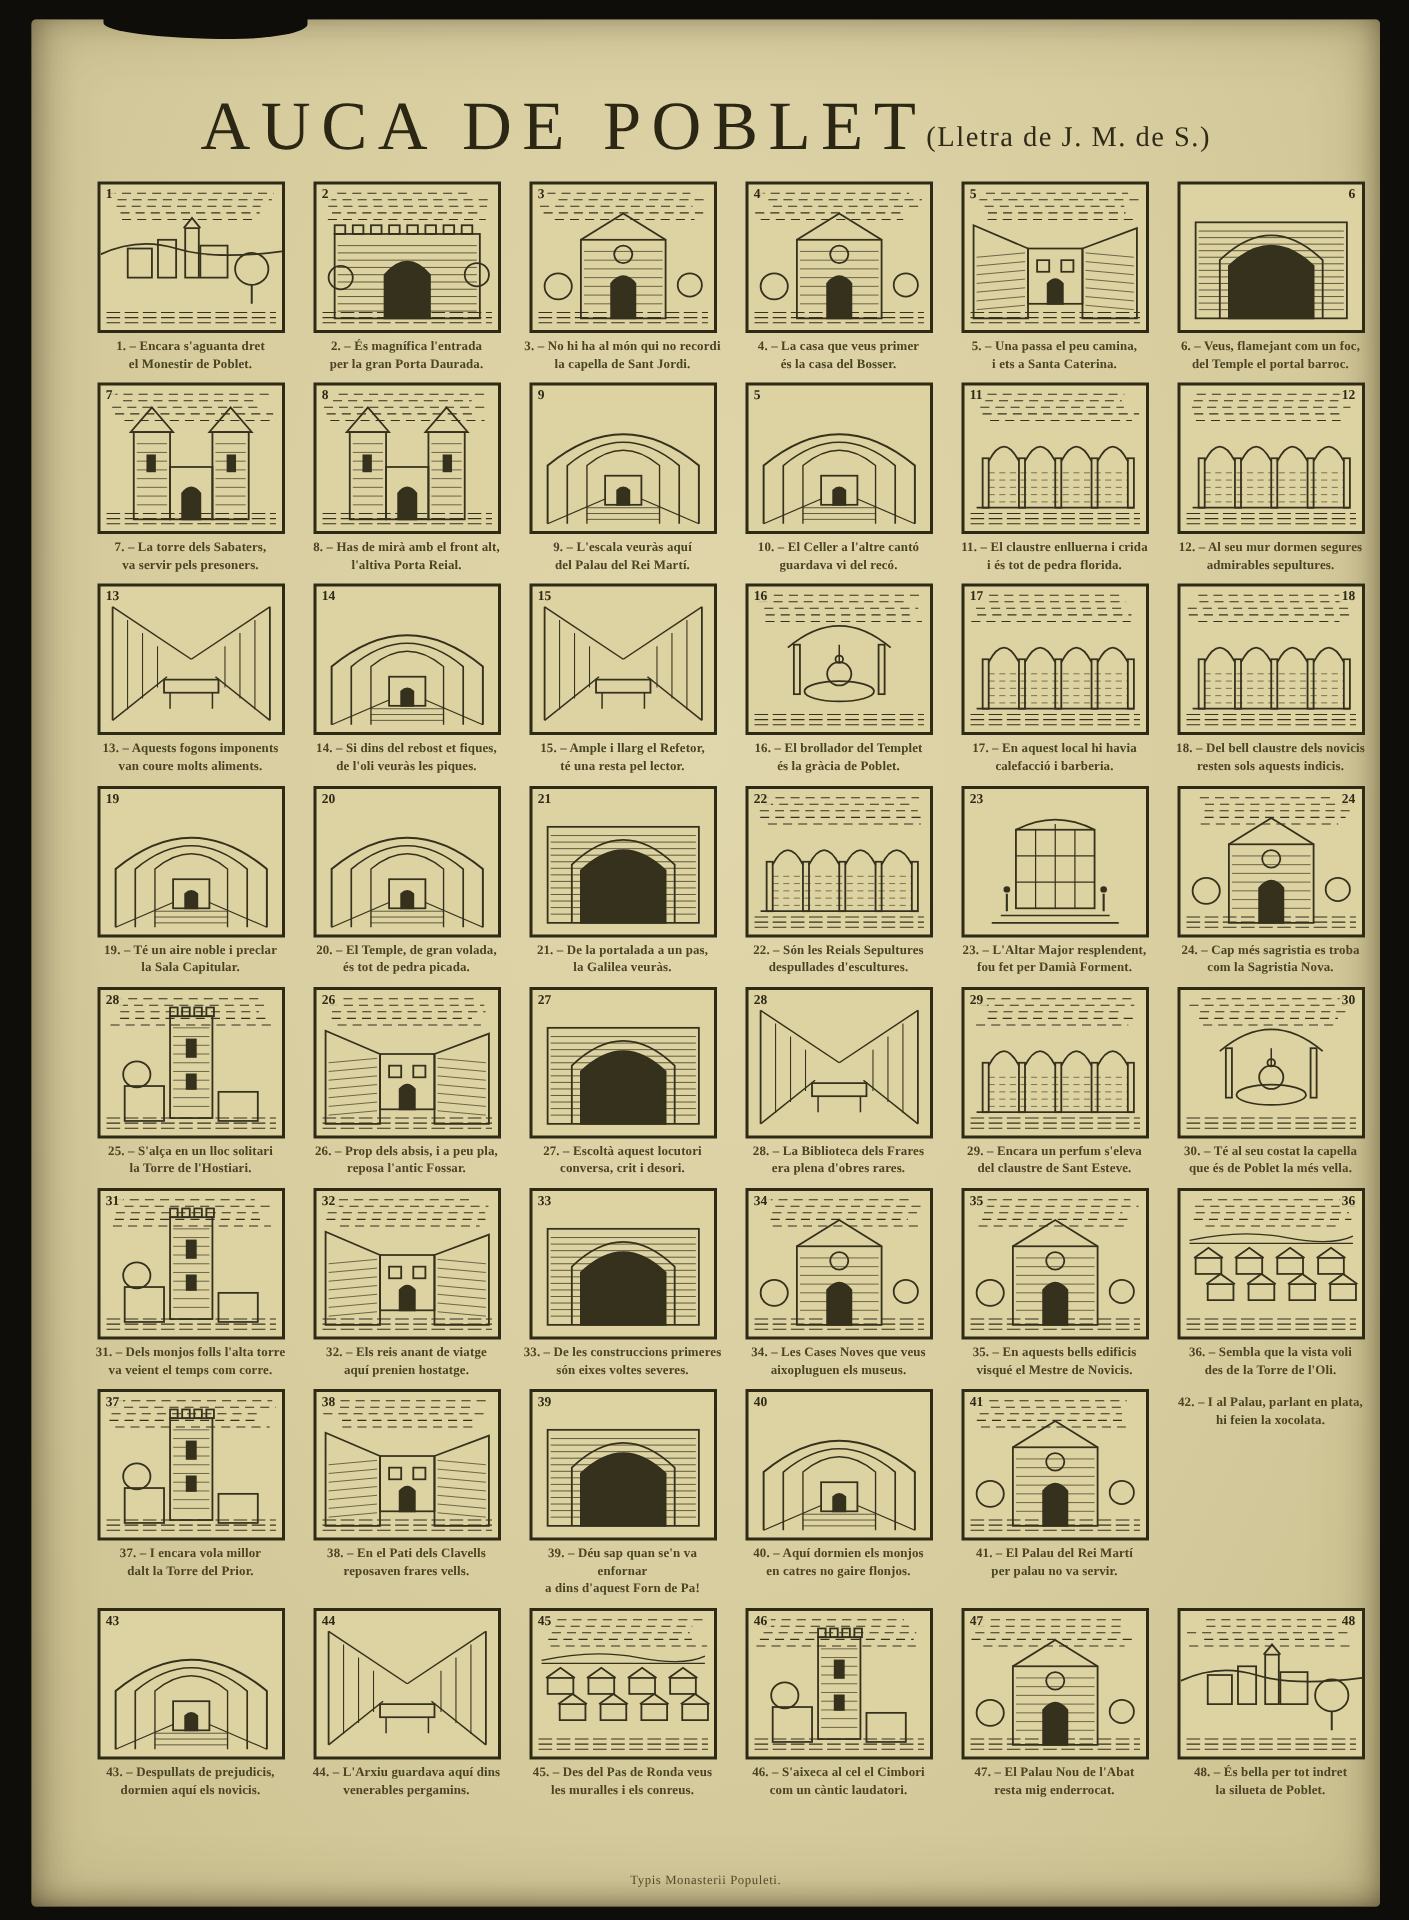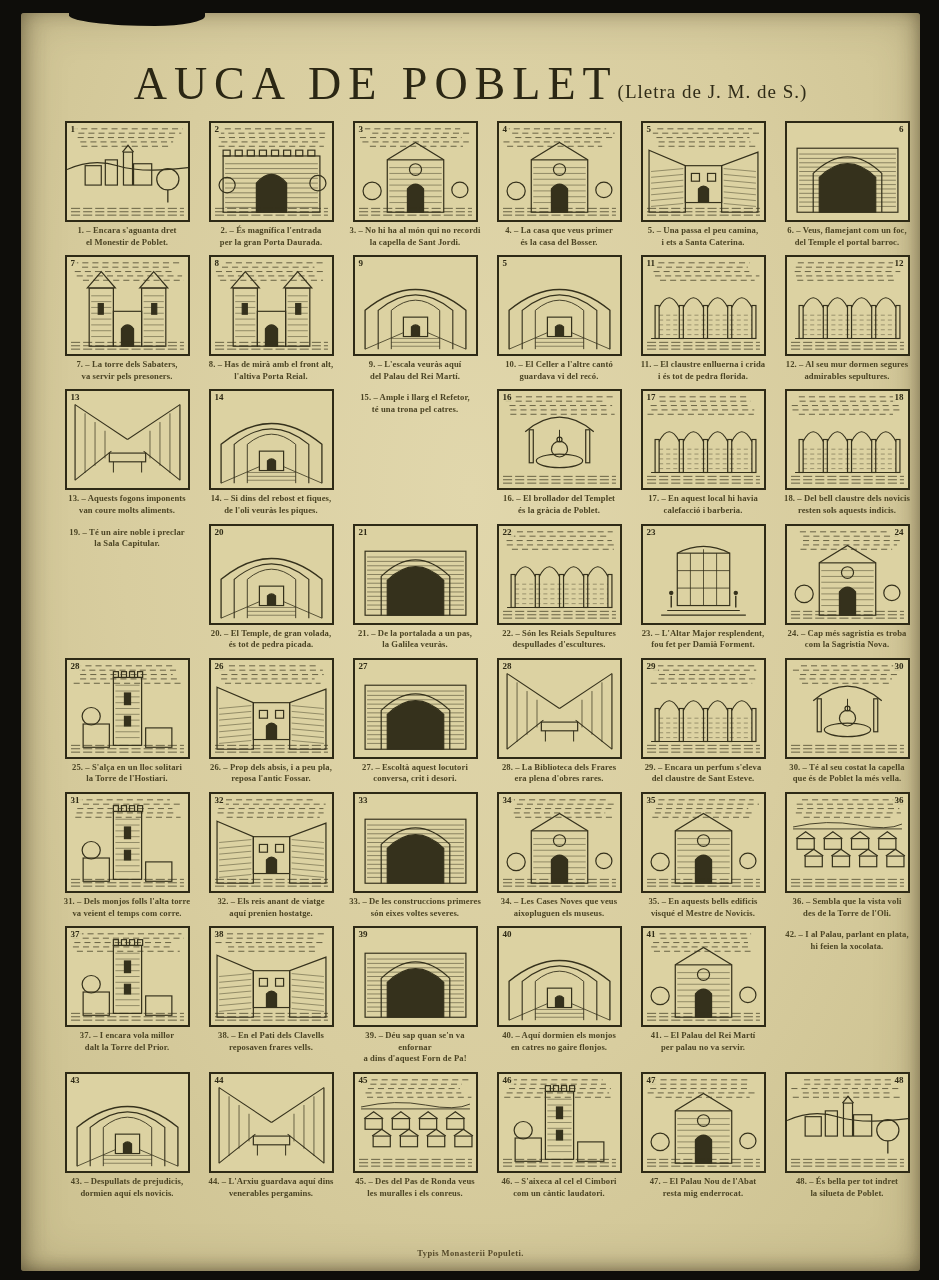--- a/index.html
+++ b/index.html
@@ -51,21 +51,21 @@
     position:absolute;top:1px;font-size:9px;font-weight:700;color:#2e2a16;
     background:rgba(220,210,162,.85);padding:0 2px;line-height:10px;
   }
   .pnum.left{left:2px;} .pnum.right{right:2px;}
   .cap{
     margin-top:3px;text-align:center;font-size:8.6px;font-weight:700;
     color:#4b4424;line-height:1.35;letter-spacing:.1px;width:132px;
   }
   .footer{
     position:absolute;left:0;right:0;bottom:13px;text-align:center;
-    font-size:8.5px;font-weight:700;color:#55492a;letter-spacing:.4px;
+    font-size:8.5px;font-weight:400;color:#55492a;letter-spacing:.4px;
   }
 </style>
 </head>
 <body>
 
 <div class="paper">
   <div class="tear"></div>
 
   <div class="header">
     <div class="title">AUCA DE POBLET</div>
@@ -508,23 +508,43 @@
             <line x1="36" y1="92" x2="84" y2="92" stroke="#35311c" stroke-width="0.5"></line>
           </svg>
           <span class="pnum left">14</span>
         </div>
         <div class="cap">
           <div>14. – Si dins del rebost et fiques,</div>
           <div>de l'oli veuràs les piques.</div>
         </div>
       </div>
       <div class="cell">
+        <div class="art">
+          <svg viewBox="0 0 120 100" preserveAspectRatio="none" xmlns="http://www.w3.org/2000/svg">
+            <line x1="8" y1="14" x2="60" y2="50" stroke="#35311c" stroke-width="1"></line>
+            <line x1="112" y1="14" x2="60" y2="50" stroke="#35311c" stroke-width="1"></line>
+            <line x1="8" y1="92" x2="44" y2="62" stroke="#35311c" stroke-width="1"></line>
+            <line x1="112" y1="92" x2="76" y2="62" stroke="#35311c" stroke-width="1"></line>
+            <line x1="8" y1="14" x2="8" y2="92" stroke="#35311c" stroke-width="1.2"></line>
+            <line x1="112" y1="14" x2="112" y2="92" stroke="#35311c" stroke-width="1.2"></line>
+            <path d="M17.9,23 L17.9,84.5" fill="none" stroke="#35311c" stroke-width="0.7"></path>
+            <path d="M102.1,23 L102.1,84.5" fill="none" stroke="#35311c" stroke-width="0.7"></path>
+            <path d="M27.8,32 L27.8,77" fill="none" stroke="#35311c" stroke-width="0.7"></path>
+            <path d="M92.2,32 L92.2,77" fill="none" stroke="#35311c" stroke-width="0.7"></path>
+            <path d="M37.7,41 L37.7,69.5" fill="none" stroke="#35311c" stroke-width="0.7"></path>
+            <path d="M82.3,41 L82.3,69.5" fill="none" stroke="#35311c" stroke-width="0.7"></path>
+            <rect x="42" y="64" width="36" height="9" fill="none" stroke="#35311c" stroke-width="1.2"></rect>
+            <line x1="46" y1="73" x2="46" y2="84" stroke="#35311c" stroke-width="1"></line>
+            <line x1="74" y1="73" x2="74" y2="84" stroke="#35311c" stroke-width="1"></line>
+          </svg>
+          <span class="pnum left">15</span>
+        </div>
         <div class="cap">
           <div>15. – Ample i llarg el Refetor,</div>
-          <div>té una trona pel catres.</div>
+          <div>té una resta pel lector.</div>
         </div>
       </div>
       <div class="cell">
         <div class="art">
           <svg viewBox="0 0 120 100" preserveAspectRatio="none" xmlns="http://www.w3.org/2000/svg">
             <line x1="6.744" y1="6" x2="115.258" y2="6" stroke="#35311c" stroke-width="0.7" stroke-dasharray="6 4"></line>
             <line x1="6.548" y1="10.5" x2="106.27" y2="10.5" stroke="#35311c" stroke-width="0.7" stroke-dasharray="6 4"></line>
             <line x1="10.384" y1="15" x2="112.178" y2="15" stroke="#35311c" stroke-width="0.7" stroke-dasharray="6 4"></line>
             <line x1="11.308" y1="19.5" x2="106.55" y2="19.5" stroke="#35311c" stroke-width="0.7" stroke-dasharray="6 4"></line>
             <line x1="11.224" y1="24" x2="114.698" y2="24" stroke="#35311c" stroke-width="0.7" stroke-dasharray="6 4"></line>
@@ -608,20 +628,35 @@
             <line x1="4" y1="95" x2="116" y2="95" stroke="#35311c" stroke-width="0.7" stroke-dasharray="9 3"></line>
           </svg>
           <span class="pnum right">18</span>
         </div>
         <div class="cap">
           <div>18. – Del bell claustre dels novicis</div>
           <div>resten sols aquests indicis.</div>
         </div>
       </div>
       <div class="cell">
+        <div class="art">
+          <svg viewBox="0 0 120 100" preserveAspectRatio="none" xmlns="http://www.w3.org/2000/svg">
+            <path d="M10,95 L10,55 Q60,12 110,55 L110,95" fill="none" stroke="#35311c" stroke-width="1.3"></path>
+            <path d="M23,95 L23,55 Q60,23 97,55 L97,95" fill="none" stroke="#35311c" stroke-width="1.1"></path>
+            <path d="M36,95 L36,55 Q60,34 84,55 L84,95" fill="none" stroke="#35311c" stroke-width="0.9"></path>
+            <rect x="48" y="62" width="24" height="20" fill="none" stroke="#35311c" stroke-width="1.2"></rect>
+            <path d="M56,82 L56,72 Q60,68 64,72 L64,82 Z" fill="#35311c" stroke="#35311c" stroke-width="1.2"></path>
+            <line x1="10" y1="95" x2="48" y2="78" stroke="#35311c" stroke-width="0.8"></line>
+            <line x1="110" y1="95" x2="72" y2="78" stroke="#35311c" stroke-width="0.8"></line>
+            <line x1="36" y1="84" x2="84" y2="84" stroke="#35311c" stroke-width="0.5"></line>
+            <line x1="36" y1="88" x2="84" y2="88" stroke="#35311c" stroke-width="0.5"></line>
+            <line x1="36" y1="92" x2="84" y2="92" stroke="#35311c" stroke-width="0.5"></line>
+          </svg>
+          <span class="pnum left">19</span>
+        </div>
         <div class="cap">
           <div>19. – Té un aire noble i preclar</div>
           <div>la Sala Capitular.</div>
         </div>
       </div>
       <div class="cell">
         <div class="art">
           <svg viewBox="0 0 120 100" preserveAspectRatio="none" xmlns="http://www.w3.org/2000/svg">
             <path d="M10,95 L10,55 Q60,12 110,55 L110,95" fill="none" stroke="#35311c" stroke-width="1.3"></path>
             <path d="M23,95 L23,55 Q60,23 97,55 L97,95" fill="none" stroke="#35311c" stroke-width="1.1"></path>

